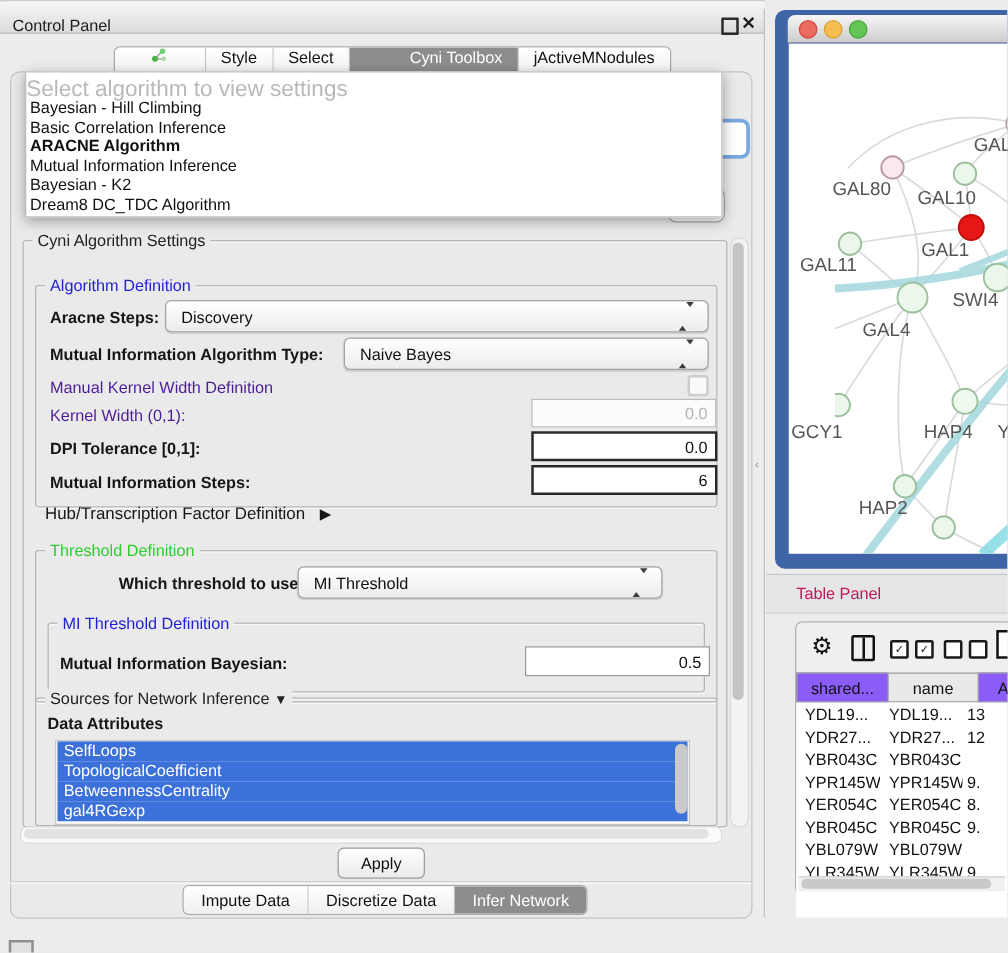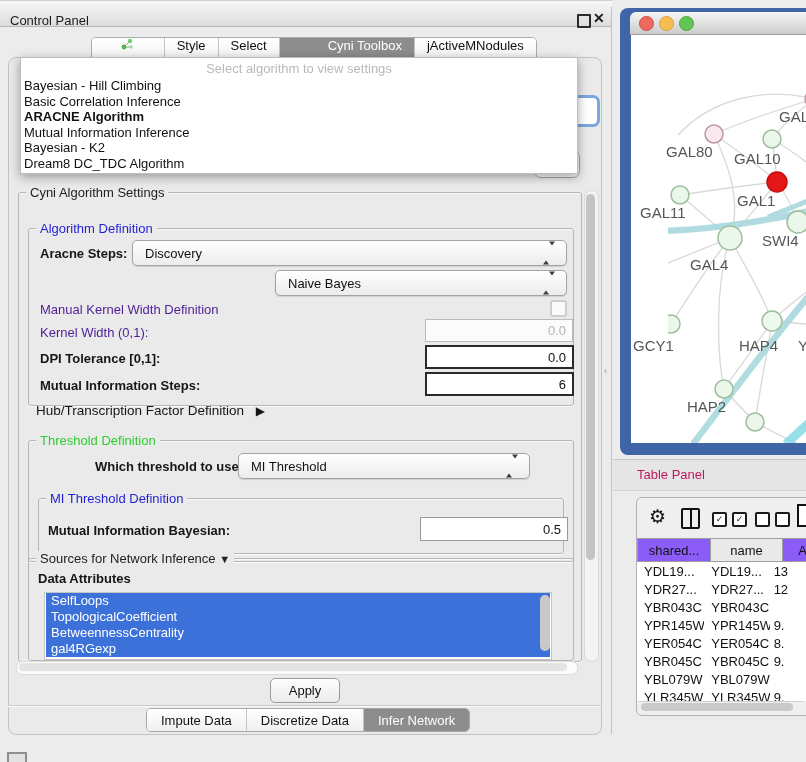--- a/index.html
+++ b/index.html
@@ -25,22 +25,22 @@
   .tabbar{left:91px;top:37px;height:23px;display:flex;background:#fff;
     border:1px solid #aaa;border-radius:5px;overflow:hidden;z-index:20;}
   .tabseg{display:flex;align-items:center;gap:5px;padding:0 12px;font-size:13px;color:#111;
     border-right:1px solid #c4c4c4;background:linear-gradient(#ffffff,#f1f1f1);white-space:nowrap;flex-direction:column;}
   .tabseg:last-child{border-right:none;}
   .tabseg.sel{background:#8d8d8d;color:#fff;padding-left:48px;}
 
   
   .popup{left:20px;top:57px;width:556px;height:115px;background:#fff;
     border:1px solid #bdbdbd;box-shadow:0 3px 10px rgba(0,0,0,.35);z-index:40;}
-  .popup-head{position:absolute;left:0;top:3px;width:100%;text-align:center;
-    font-size:13px;color:#b9b9b9;}
+  .popup-head{position:absolute;left:0;top:3px;width:100%;
+    font-size:18px;color:#b9b9b9;}
   .popup-list{position:absolute;left:3px;top:20px;right:3px;}
   .pitem{height:15.5px;line-height:15.5px;font-size:13px;color:#111;white-space:nowrap;}
   .pitem.sel{font-weight:bold;}
 
   
   .frag-combo{left:552px;top:95px;width:42px;height:26px;background:#fff;
     border:3px solid #79a7de;border-radius:7px;z-index:5;}
   .frag-field{left:534px;top:150px;width:44px;height:26px;background:#fcfcfc;
     border:1px solid #a9a9a9;border-radius:7px;z-index:5;}
 
@@ -121,21 +121,21 @@
   .colicon::after{content:"";position:absolute;left:6.5px;top:0;width:2px;height:17px;background:#111;}
   .cb{width:11px;height:11px;border:2px solid #1a1a1a;border-radius:2px;font-size:9px;
       line-height:11px;text-align:center;color:#1a1a1a;background:#fff;}
   .docicon{left:797px;top:504px;width:14px;height:19px;border:2px solid #111;background:#fff;}
 
   .thead{left:637px;top:538px;height:24px;display:flex;font-size:13px;color:#111;}
   .th{display:flex;align-items:center;justify-content:center;border:1px solid #9e9e9e;
       border-left:none;box-sizing:border-box;}
   .th:first-child{border-left:1px solid #9e9e9e;}
   .th.blue-h{background:#8b5cf6;} .th.gray-h{background:#e9e9e9;}
-  .tbody{left:637px;top:562px;width:169px;height:139px;overflow:hidden;background:#fff;}
+  .tbody{left:637px;top:562px;width:169px;height:172px;overflow:hidden;background:#fff;}
   .trow{display:flex;height:18px;align-items:center;}
   .tcell{font-size:13px;color:#111;white-space:nowrap;overflow:hidden;box-sizing:border-box;}
   .tcell.c0{width:74px;padding-left:7px;}
   .tcell.c1{width:72px;padding-left:7px;}
   .tcell.c2{width:40px;padding-left:4px;}
   .tp-htrack{left:639px;top:701px;width:165px;height:11px;background:#f0f0f0;border-top:1px solid #cfcfcf;}
   .tp-hthumb{left:641px;top:703px;width:152px;height:8px;background:#c9c9c9;border-radius:4px;}
 </style>
 </head>
 <body>
@@ -197,20 +197,21 @@
 
   <div class="abs group" style="left:28px;top:228px;width:544px;height:176px;"></div>
   <div class="abs gtitle blue" style="left:36px;top:221px;">Algorithm Definition</div>
 
   <div class="abs lbl b" style="left:40px;top:246px;">Aracne Steps:</div>
   <div class="abs combo" style="left:132px;top:240px;width:421px;height:24px;">
     <span>Discovery</span>
     <span class="updown"><span class="tri-up"></span><span class="tri-dn"></span></span>
   </div>
 
+  <div class="abs lbl b" style="left:40px;top:276px;">Mutual Information Algorithm Type:</div>
   <div class="abs combo" style="left:275px;top:270px;width:278px;height:24px;">
     <span>Naive Bayes</span>
     <span class="updown"><span class="tri-up"></span><span class="tri-dn"></span></span>
   </div>
 
   <div class="abs lbl dis" style="left:40px;top:302px;">Manual Kernel Width Definition</div>
   <div class="abs checkbox" style="left:550px;top:300px;"></div>
 
   <div class="abs lbl dis" style="left:40px;top:325px;">Kernel Width (0,1):</div>
   <div class="abs field dim" style="left:425px;top:319px;width:140px;height:21px;">0.0</div>

